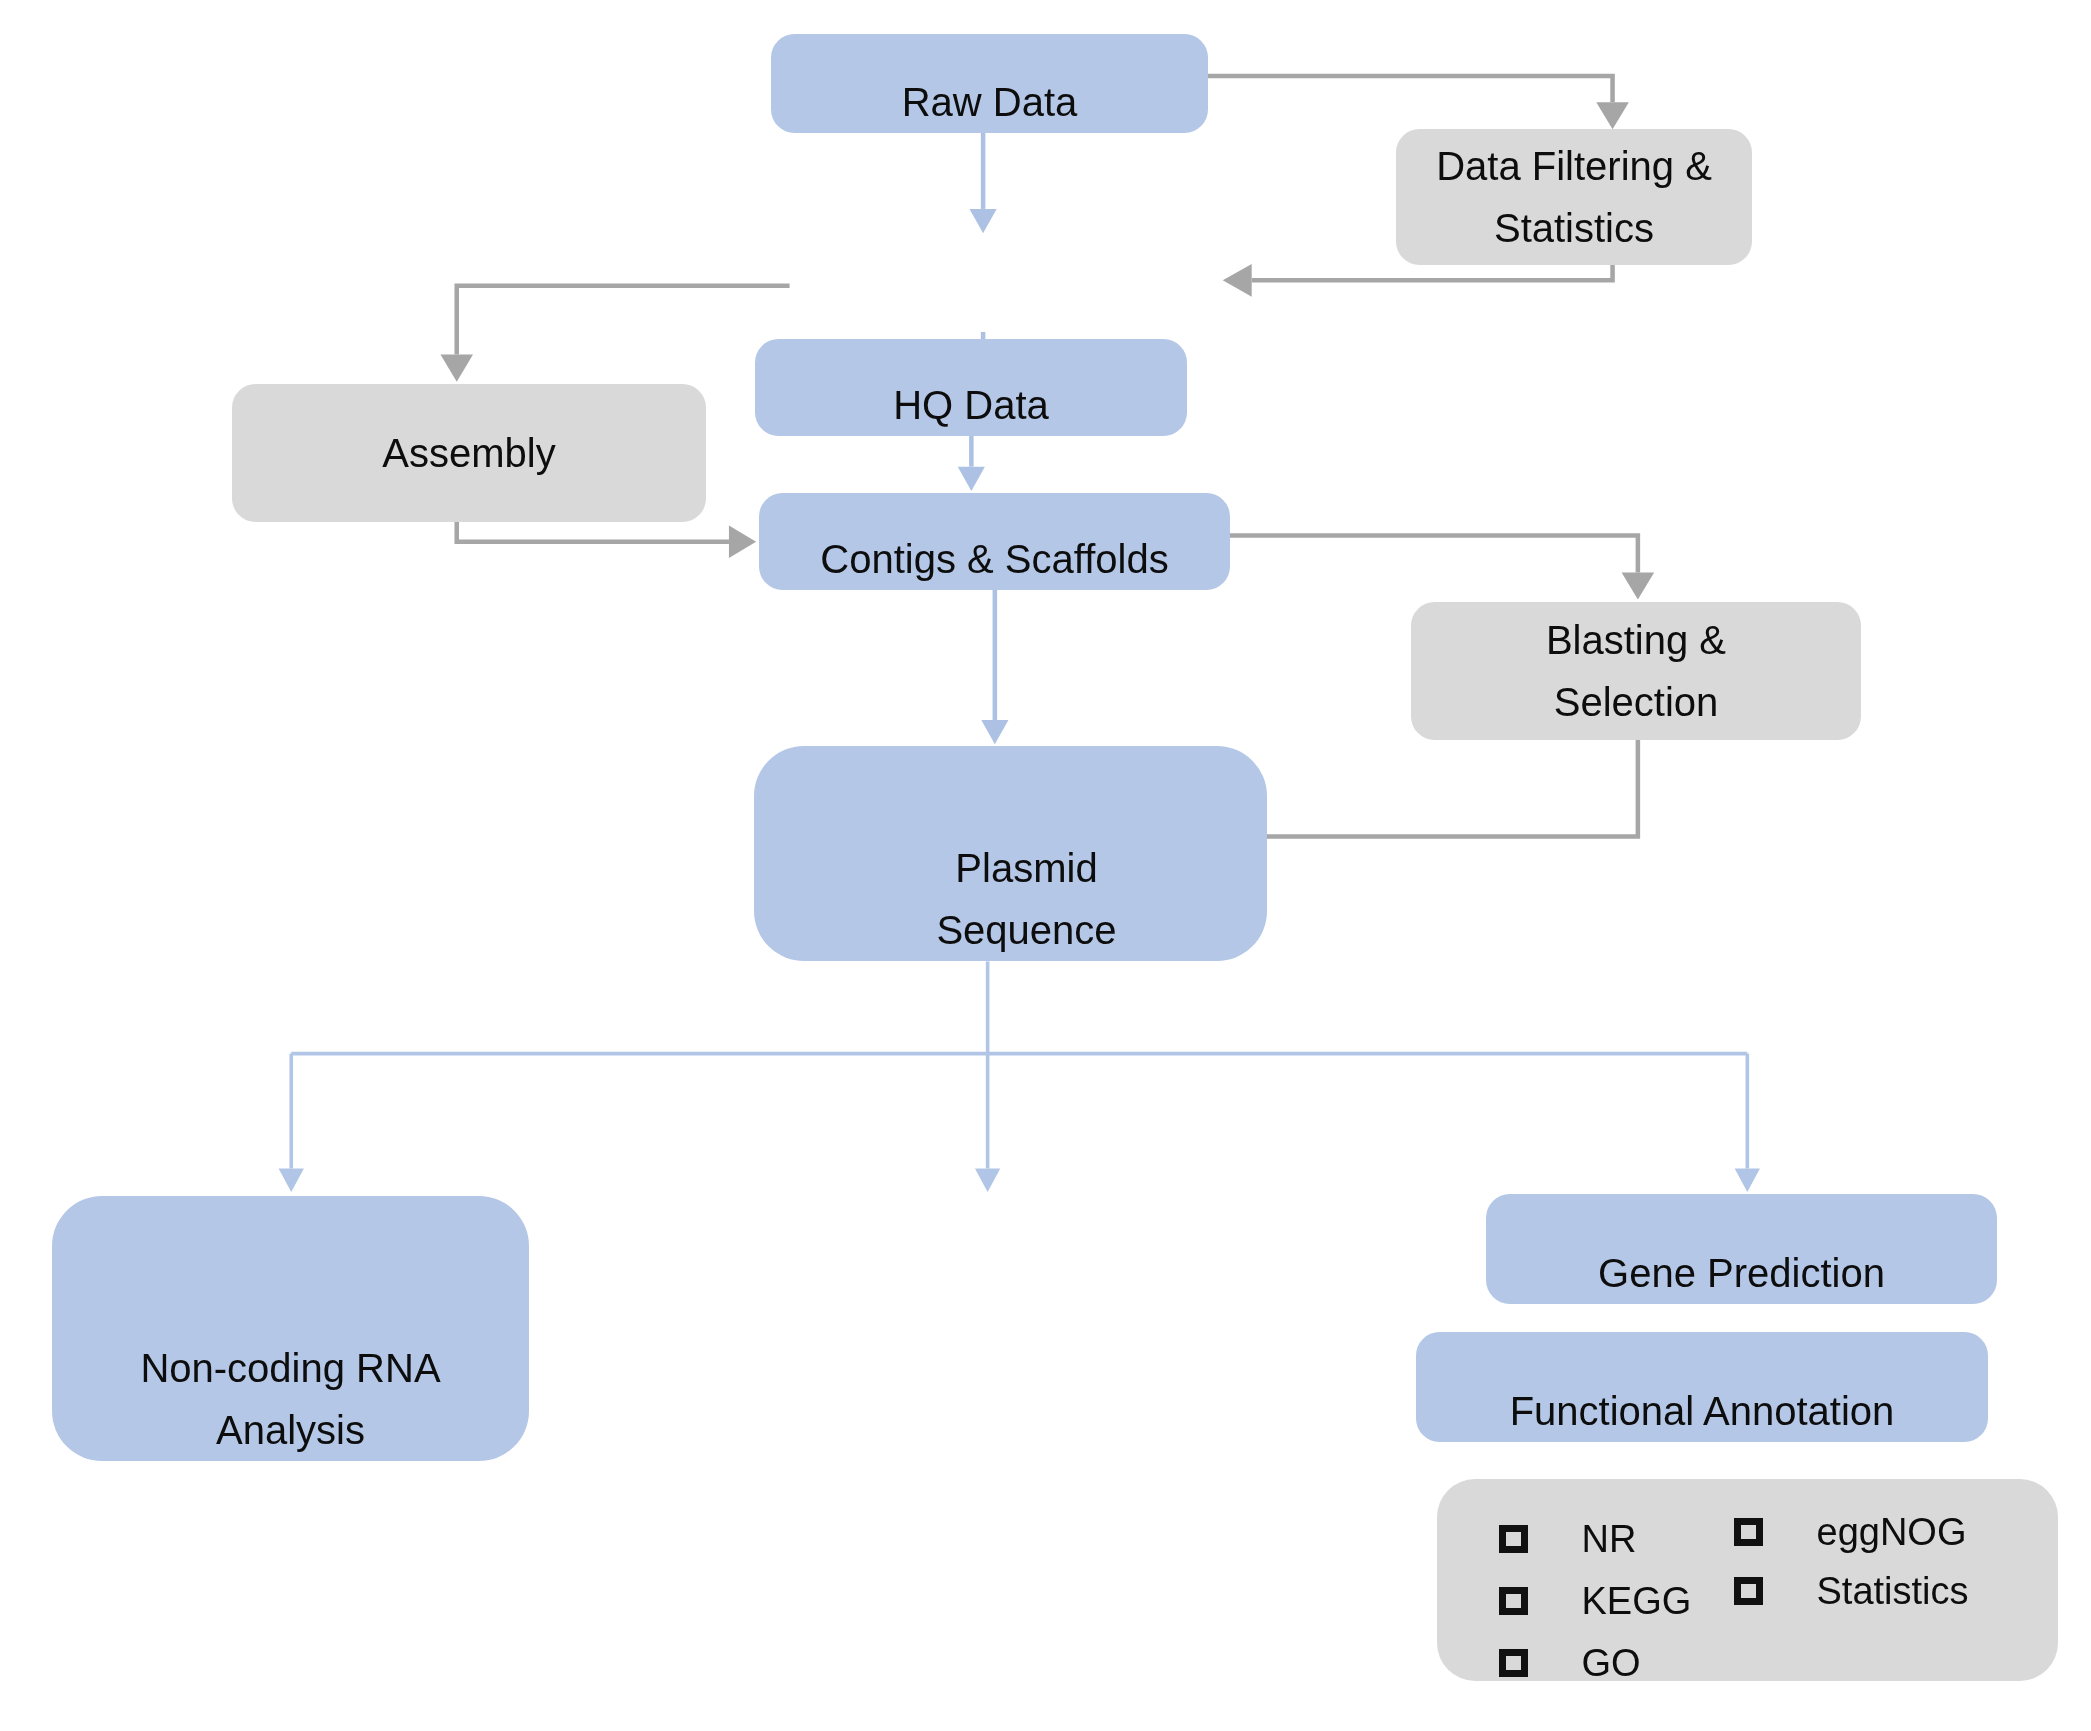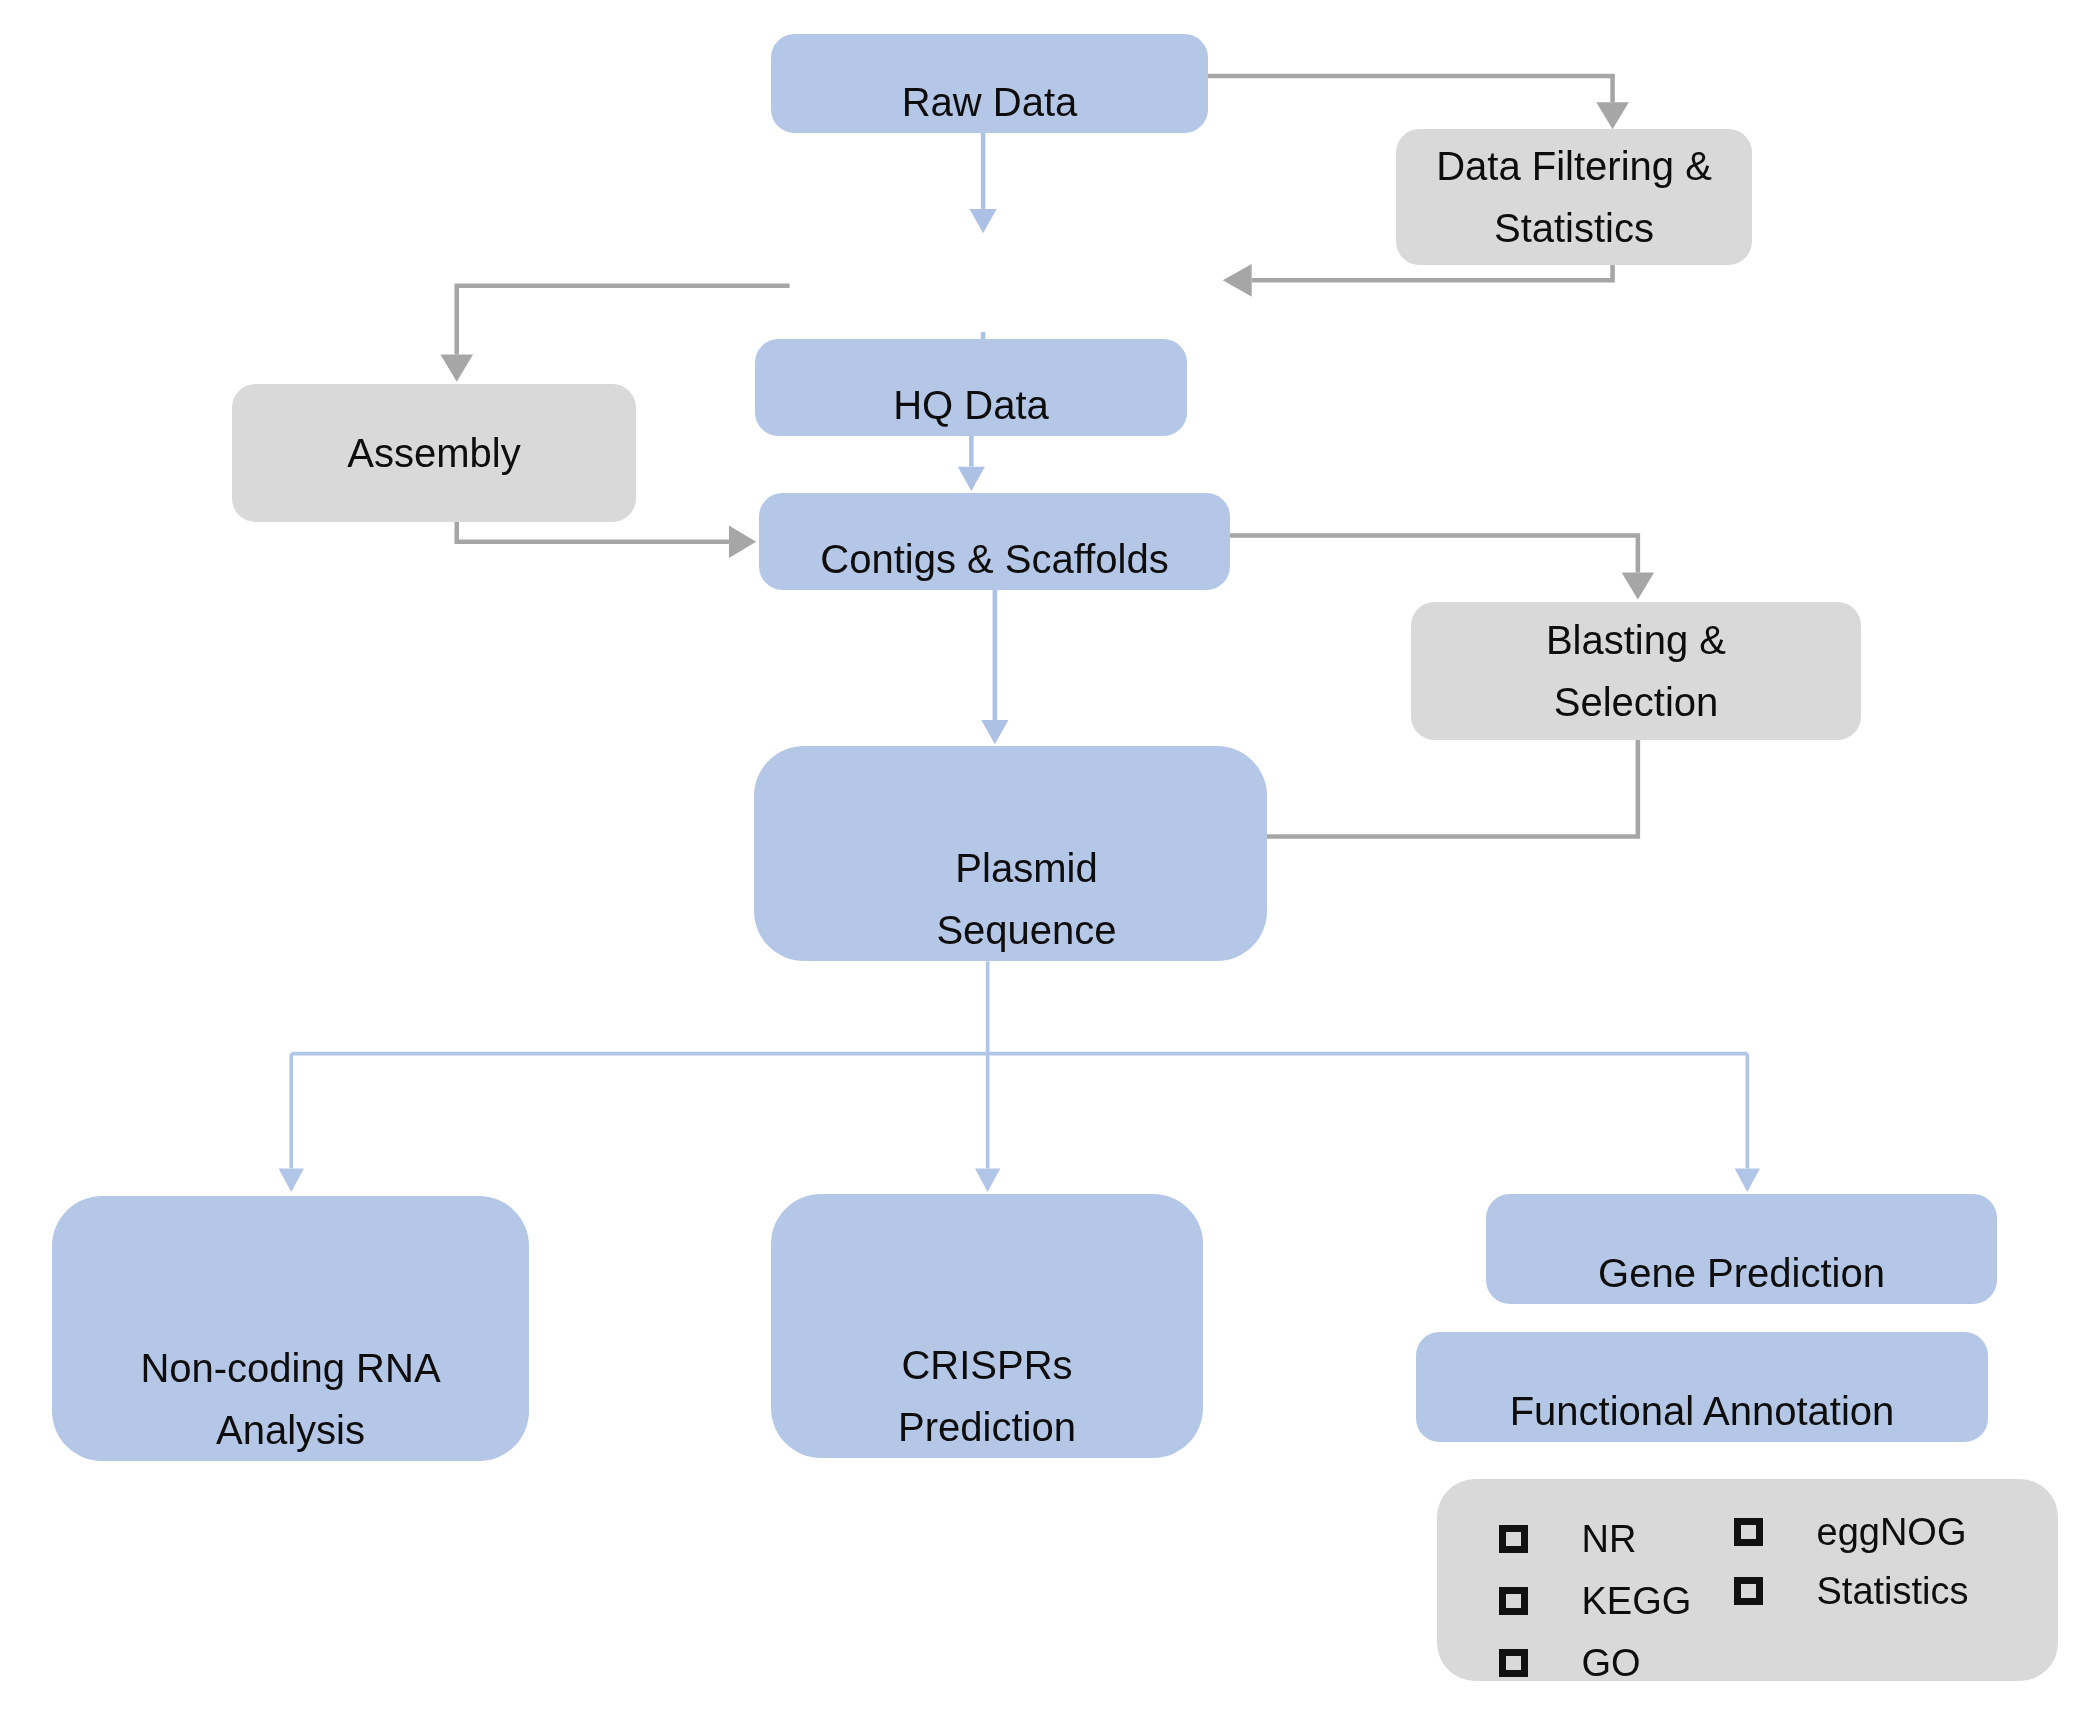--- a/index.html
+++ b/index.html
@@ -105,21 +105,21 @@
 
   <div class="node gray r26" style="left:1396px; top:129px; width:356px; height:136px;">
     <span class="lbl">Data Filtering &amp;
 Statistics</span>
   </div>
 
   <div class="node blue r26" style="left:755px; top:339px; width:432px; height:97px;">
     <span class="lbl">HQ Data</span>
   </div>
 
-  <div class="node gray r26" style="left:232px; top:384px; width:404px; height:138px;">
+  <div class="node gray r26" style="left:232px; top:384px; width:474px; height:138px;">
     <span class="lbl">Assembly</span>
   </div>
 
   <div class="node blue r26" style="left:759px; top:493px; width:471px; height:97px;">
     <span class="lbl">Contigs &amp; Scaffolds</span>
   </div>
 
   <div class="node gray r26" style="left:1411px; top:602px; width:450px; height:138px;">
     <span class="lbl">Blasting &amp;
 Selection</span>
@@ -128,24 +128,20 @@
   <div class="node blue r55" style="left:754px; top:746px; width:481px; height:215px;padding-left:32px;">
     <span class="lbl">Plasmid
 Sequence</span>
   </div>
 
   <div class="node blue r55" style="left:52px; top:1196px; width:477px; height:265px;">
     <span class="lbl">Non-coding RNA
 Analysis</span>
   </div>
 
-  <div class="node blue r55" style="left:771px; top:1194px; width:432px; height:264px;">
-    <span class="lbl">CRISPRs
-Prediction</span>
-  </div>
 
   <div class="node blue r26" style="left:1486px; top:1194px; width:511px; height:110px;border-radius:24px;">
     <span class="lbl">Gene Prediction</span>
   </div>
 
   <div class="node blue r26" style="left:1416px; top:1332px; width:572px; height:110px;">
     <span class="lbl">Functional Annotation</span>
   </div>
 
   <div class="legend"></div>

